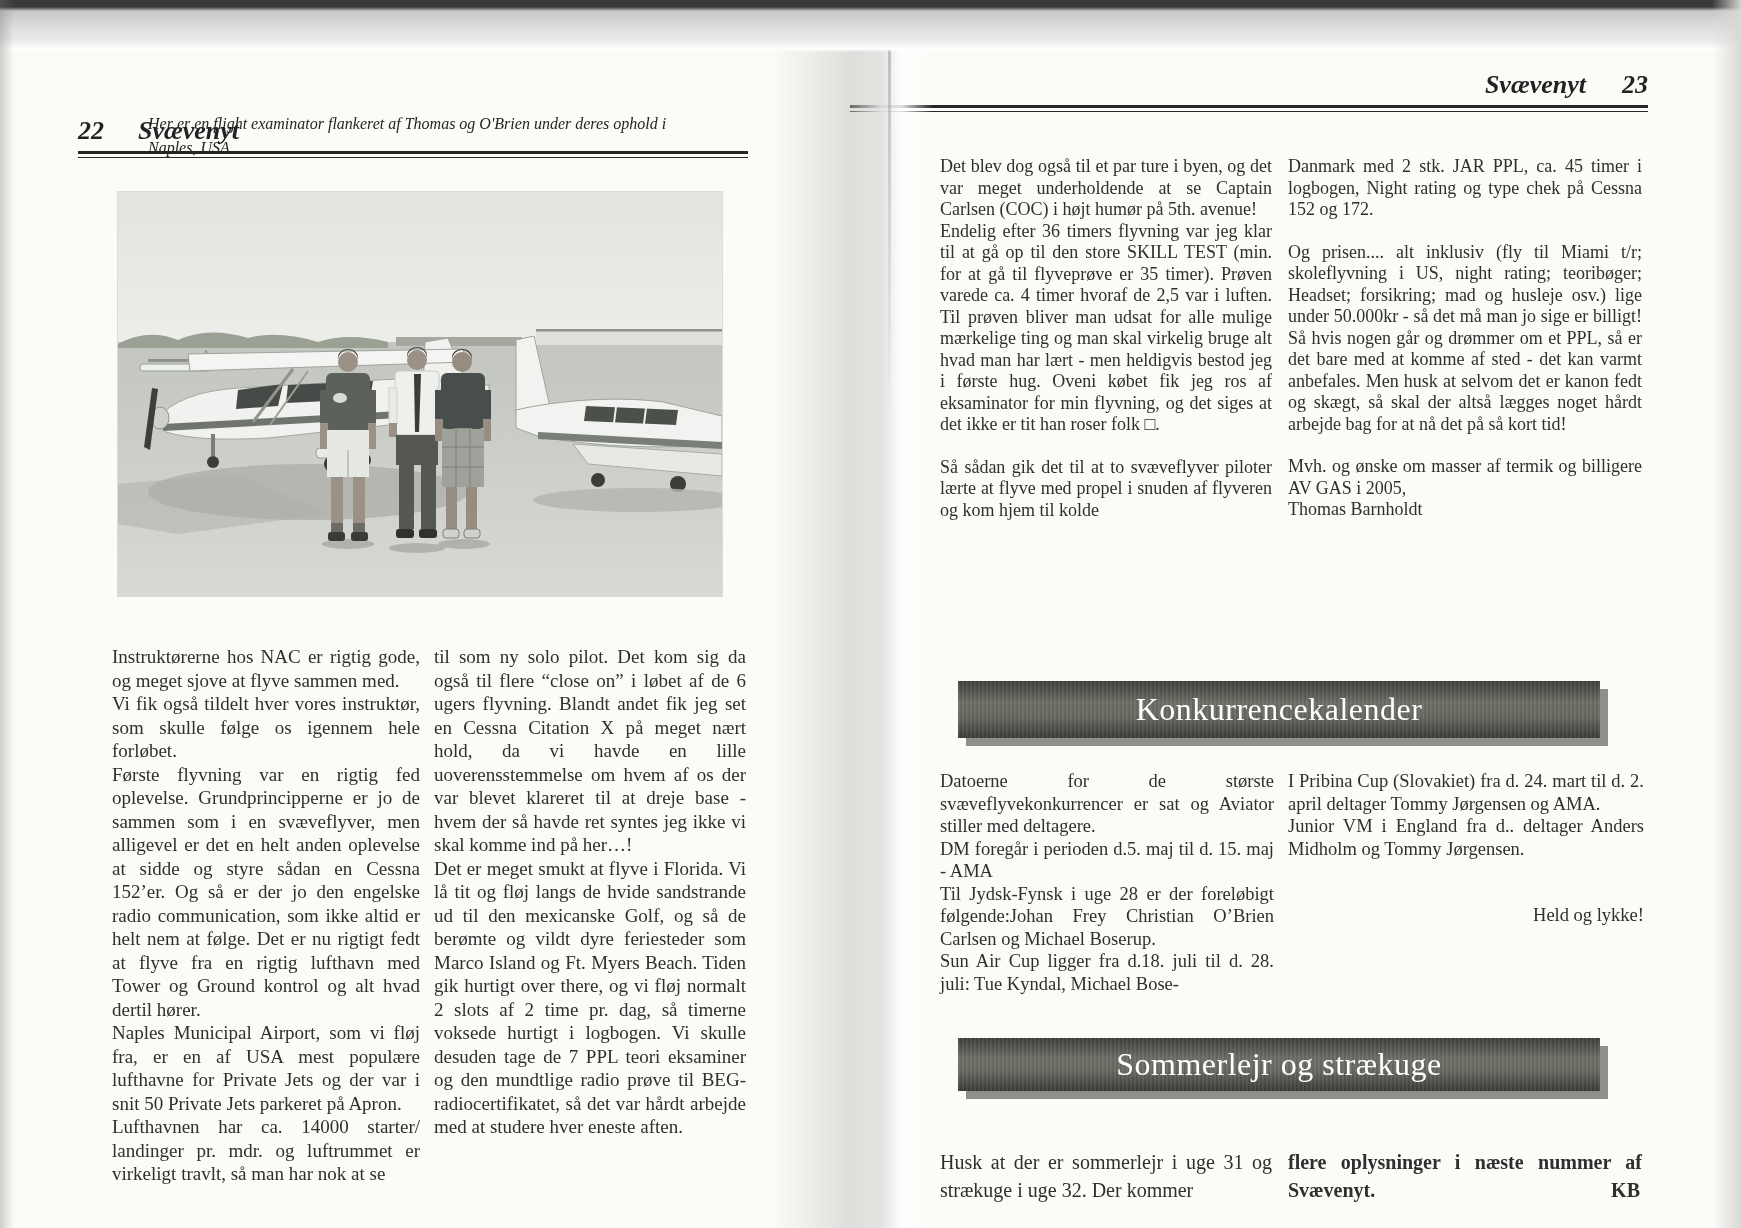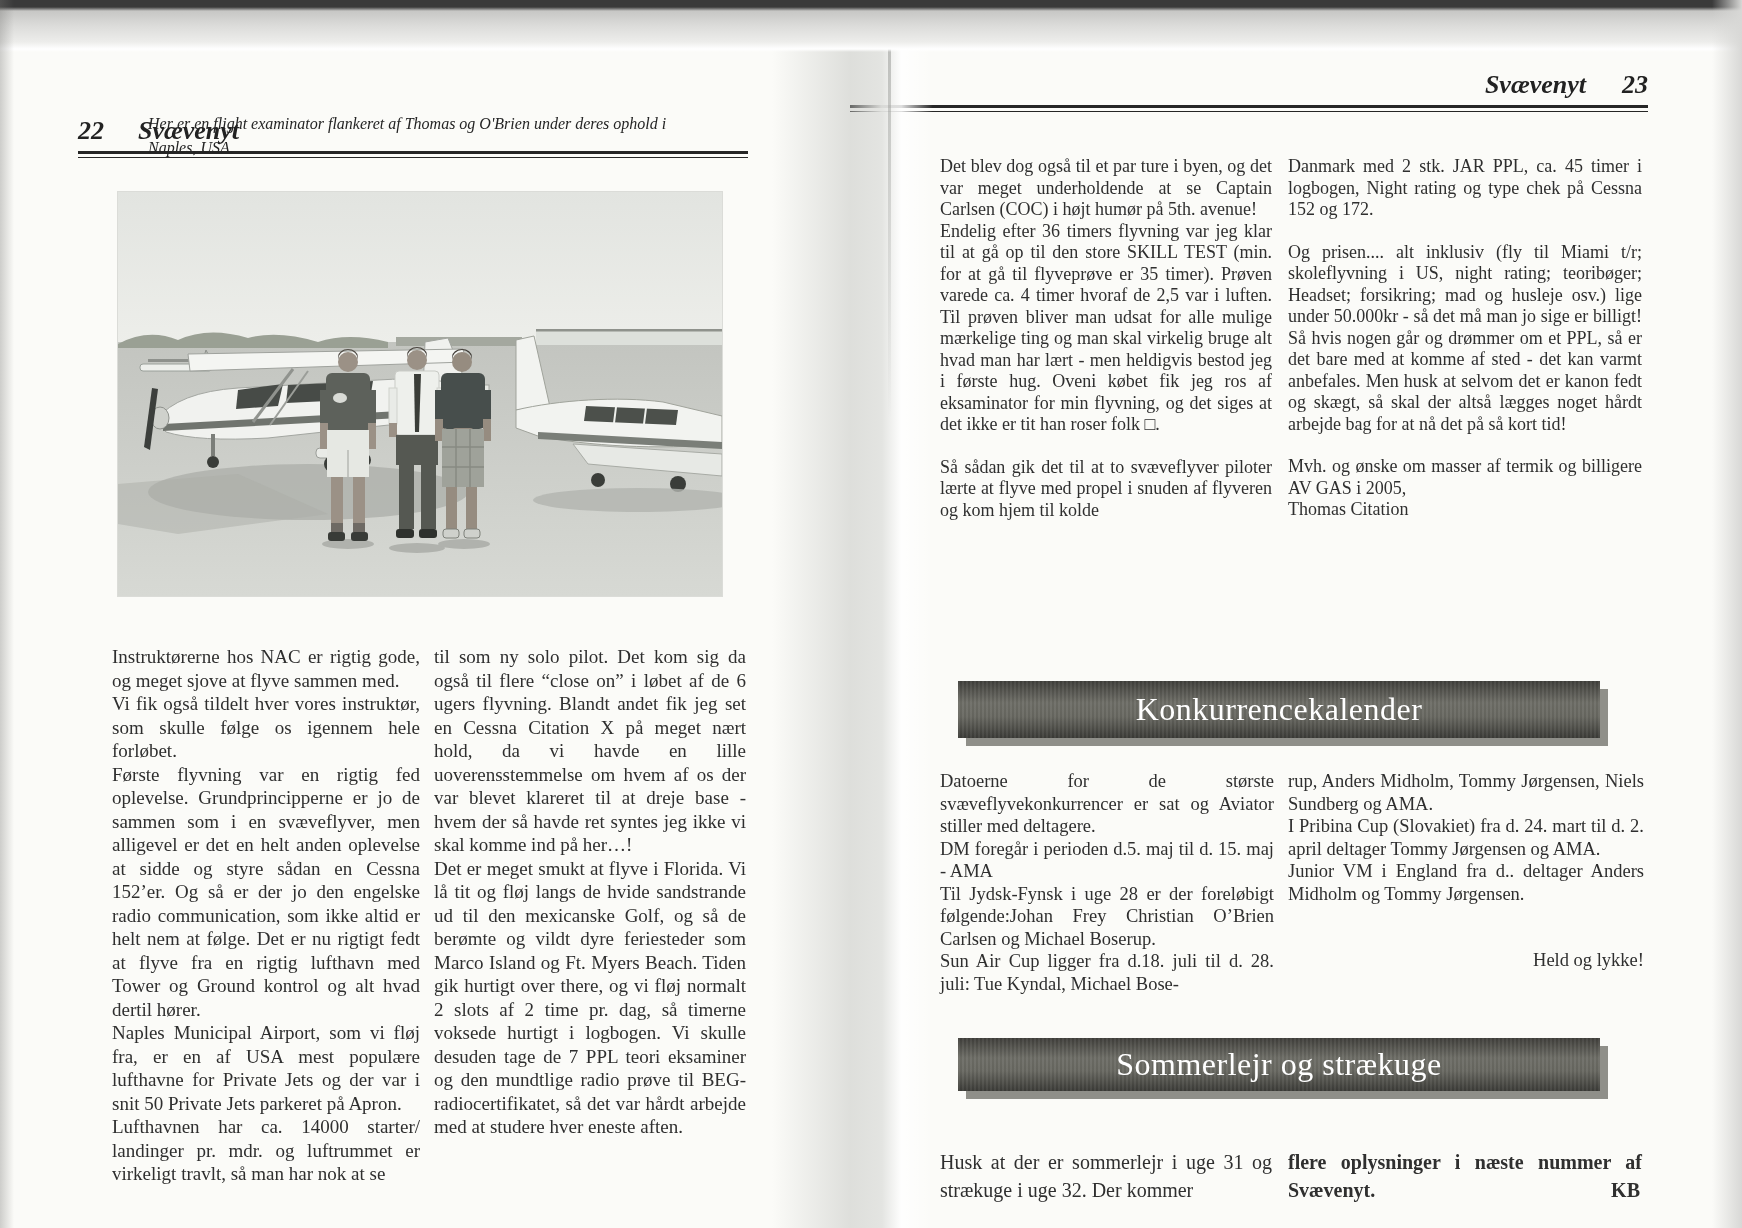--- a/index.html
+++ b/index.html
@@ -214,35 +214,34 @@
 
 <div class="col right-text" style="left:940px;top:156px;width:332px;">
   <p>Det blev dog også til et par ture i byen, og det var meget underholdende at se Captain Carlsen (COC) i højt humør på 5th. avenue!</p>
   <p>Endelig efter 36 timers flyvning var jeg klar til at gå op til den store SKILL TEST (min. for at gå til flyveprøve er 35 timer). Prøven varede ca. 4 timer hvoraf de 2,5 var i luften. Til prøven bliver man udsat for alle mulige mærkelige ting og man skal virkelig bruge alt hvad man har lært - men heldigvis bestod jeg i første hug. Oveni købet fik jeg ros af eksaminator for min flyvning, og det siges at det ikke er tit han roser folk □.</p>
   <p class="g">Så sådan gik det til at to svæveflyver piloter lærte at flyve med propel i snuden af flyveren og kom hjem til kolde</p>
 </div>
 <div class="col right-text" style="left:1288px;top:156px;width:354px;">
   <p>Danmark med 2 stk. JAR PPL, ca. 45 timer i logbogen, Night rating og type chek på Cessna 152 og 172.</p>
   <p class="g">Og prisen.... alt inklusiv (fly til Miami t/r; skoleflyvning i US, night rating; teoribøger; Headset; forsikring; mad og husleje osv.) lige under 50.000kr - så det må man jo sige er billigt! Så hvis nogen går og drømmer om et PPL, så er det bare med at komme af sted - det kan varmt anbefales. Men husk at selvom det er kanon fedt og skægt, så skal der altså lægges noget hårdt arbejde bag for at nå det på så kort tid!</p>
   <p class="g">Mvh. og ønske om masser af termik og billigere AV GAS i 2005,</p>
-  <p>Thomas Citation</p>
+  <p>Thomas Barnholdt</p>
 </div>
 
 <div class="banner" style="top:681px;height:57px;font-family:Liberation Serif, serif;">
   <span>Konkurrencekalender</span>
 </div>
 
 <div class="col kal-text" style="left:940px;top:770px;width:334px;">
   <p>Datoerne for de største svæveflyvekonkurrencer er sat og Aviator stiller med deltagere.</p>
   <p>DM foregår i perioden d.5. maj til d. 15. maj - AMA</p>
   <p>Til Jydsk-Fynsk i uge 28 er der foreløbigt følgende:Johan Frey Christian O’Brien Carlsen og Michael Boserup.</p>
   <p>Sun Air Cup ligger fra d.18. juli til d. 28. juli: Tue Kyndal, Michael Bose-</p>
 </div>
 <div class="col kal-text" style="left:1288px;top:770px;width:356px;">
-  <p>rup, Anders Midholm, Tommy Jørgensen, Niels Sundberg og AMA.</p>
   <p>I Pribina Cup (Slovakiet) fra d. 24. mart til d. 2. april deltager Tommy Jørgensen og AMA.</p>
   <p>Junior VM i England fra d.. deltager Anders Midholm og Tommy Jørgensen.</p>
   <p class="closing">Held og lykke!</p>
 </div>
 
 <div class="banner" style="top:1038px;height:53px;">
   <span>Sommerlejr og strækuge</span>
 </div>
 
 <div class="col som-text" style="left:940px;top:1148px;width:332px;">

